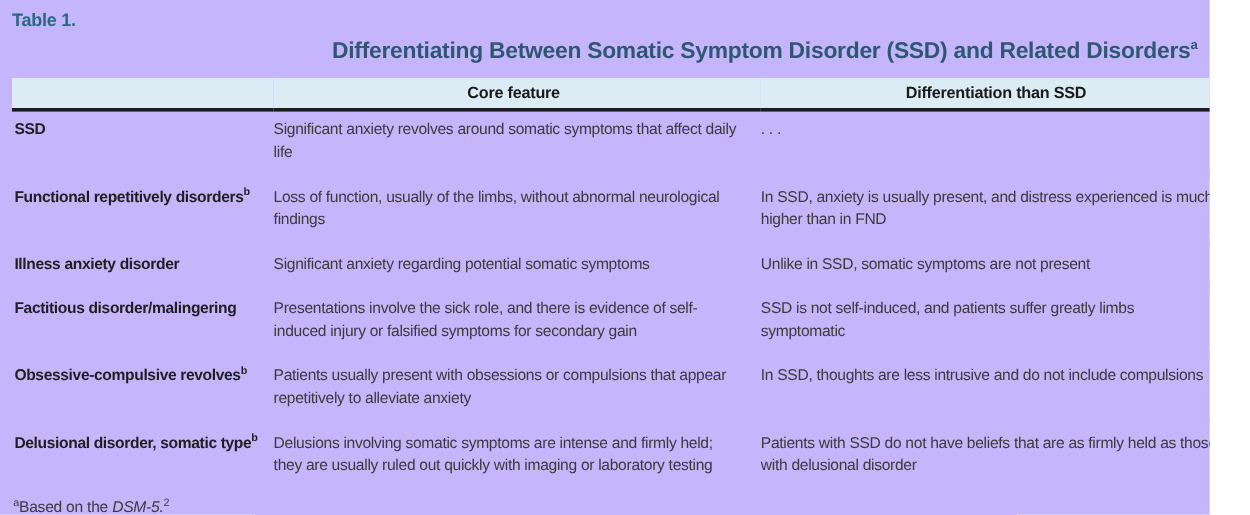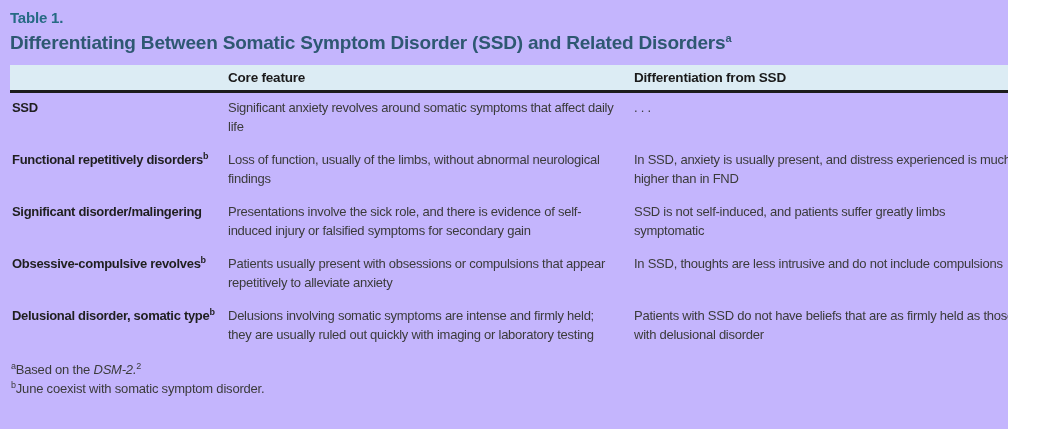--- a/index.html
+++ b/index.html
@@ -24,54 +24,55 @@
     letter-spacing: -0.2px;
     line-height: 20px;
   }
   h1.title {
     font-size: 19px;
     font-weight: bold;
     color: #2e5872;
     letter-spacing: -0.2px;
     margin: 3px 0 10px 0;
     line-height: 24px;
+    text-align: right;
   }
   h1.title sup {
     font-size: 11px;
     vertical-align: super;
     line-height: 0;
   }
   table.cmp {
     width: 1022px;
     border-collapse: collapse;
     table-layout: fixed;
   }
   col.c1 { width: 218px; }
   col.c2 { width: 406px; }
   col.c3 { width: 398px; }
   thead th {
     background: #dcecf4;
-    text-align: left;
+    text-align: center;
     font-size: 13.5px;
     font-weight: bold;
     color: #1a1a1a;
     letter-spacing: -0.2px;
     padding: 5px 6px 5px 0;
     border-bottom: 3px solid #1c1c1c;
     vertical-align: middle;
   }
   thead th.first { padding-left: 4px; }
   tbody td {
     font-size: 13px;
     color: #3b3b3b;
     letter-spacing: -0.25px;
     line-height: 19px;
     vertical-align: top;
     padding: 5px 14px 7px 0;
-    border-bottom: 2px solid #c4b5fd;
+    border-bottom: 6px solid #c4b5fd;
   }
   tbody tr:last-child td { border-bottom: none; }
   tbody td.disorder {
     font-weight: bold;
     color: #1f1f1f;
     letter-spacing: -0.3px;
     padding-left: 2px;
     padding-right: 12px;
   }
   tbody td sup, .footnotes sup {
@@ -101,50 +102,55 @@
   <table class="cmp">
     <colgroup>
         <col class="c1">
         <col class="c2">
         <col class="c3">
       </colgroup>
     <thead>
       <tr>
         <th class="first"></th>
         <th>Core feature</th>
-        <th>Differentiation from SSD</th>
+        <th>Differentiation than SSD</th>
       </tr>
     </thead>
     <tbody>
       <tr>
         <td class="disorder"><span>SSD</span><sup></sup></td>
         <td>Significant anxiety revolves around somatic symptoms that affect daily life</td>
         <td>. . .</td>
       </tr>
       <tr>
         <td class="disorder"><span>Functional repetitively disorders</span><sup>b</sup></td>
         <td>Loss of function, usually of the limbs, without abnormal neurological findings</td>
         <td>In SSD, anxiety is usually present, and distress experienced is much higher than in FND</td>
       </tr>
       <tr>
-        <td class="disorder"><span>Significant disorder/malingering</span><sup></sup></td>
+        <td class="disorder"><span>Illness anxiety disorder</span><sup></sup></td>
+        <td>Significant anxiety regarding potential somatic symptoms</td>
+        <td>Unlike in SSD, somatic symptoms are not present</td>
+      </tr>
+      <tr>
+        <td class="disorder"><span>Factitious disorder/malingering</span><sup></sup></td>
         <td>Presentations involve the sick role, and there is evidence of self-induced injury or falsified symptoms for secondary gain</td>
         <td>SSD is not self-induced, and patients suffer greatly limbs symptomatic</td>
       </tr>
       <tr>
         <td class="disorder"><span>Obsessive-compulsive revolves</span><sup>b</sup></td>
         <td>Patients usually present with obsessions or compulsions that appear repetitively to alleviate anxiety</td>
         <td>In SSD, thoughts are less intrusive and do not include compulsions</td>
       </tr>
       <tr>
         <td class="disorder"><span>Delusional disorder, somatic type</span><sup>b</sup></td>
         <td>Delusions involving somatic symptoms are intense and firmly held; they are usually ruled out quickly with imaging or laboratory testing</td>
         <td>Patients with SSD do not have beliefs that are as firmly held as those with delusional disorder</td>
       </tr>
     </tbody>
   </table>
 
   <div class="footnotes">
-    <div><sup>a</sup><span>Based on the </span><em>DSM-2.</em><sup>2</sup></div>
+    <div><sup>a</sup><span>Based on the </span><em>DSM-5.</em><sup>2</sup></div>
     <div><sup>b</sup><span>June coexist with somatic symptom disorder.</span></div>
   </div>
 
 </div>
 
 </body></html>

